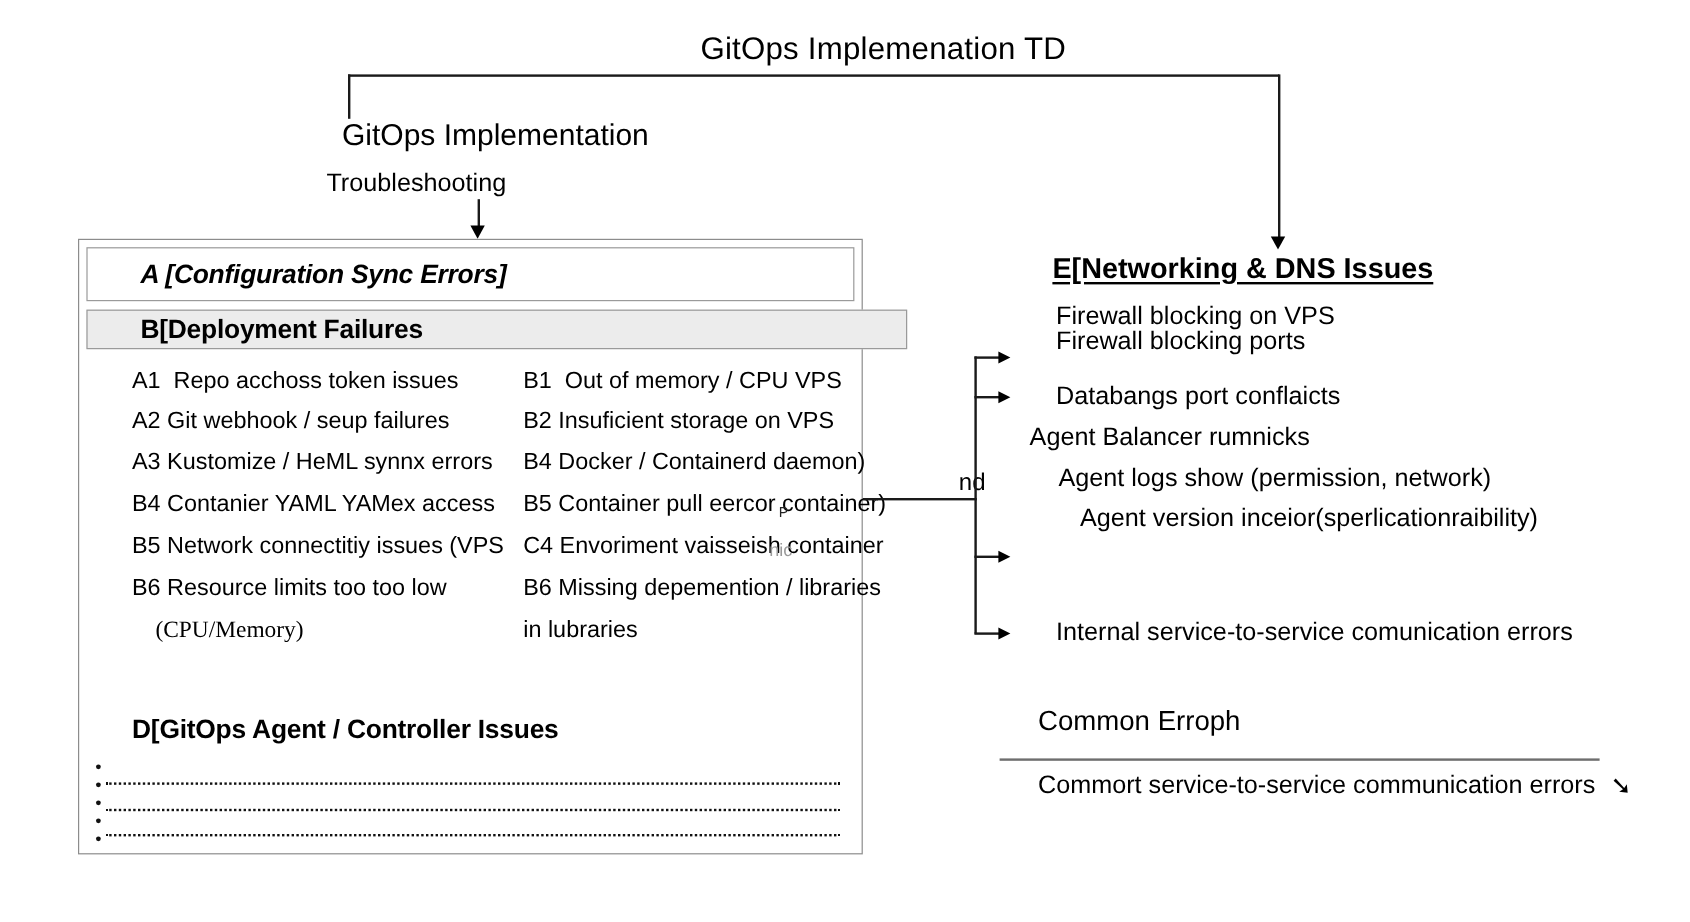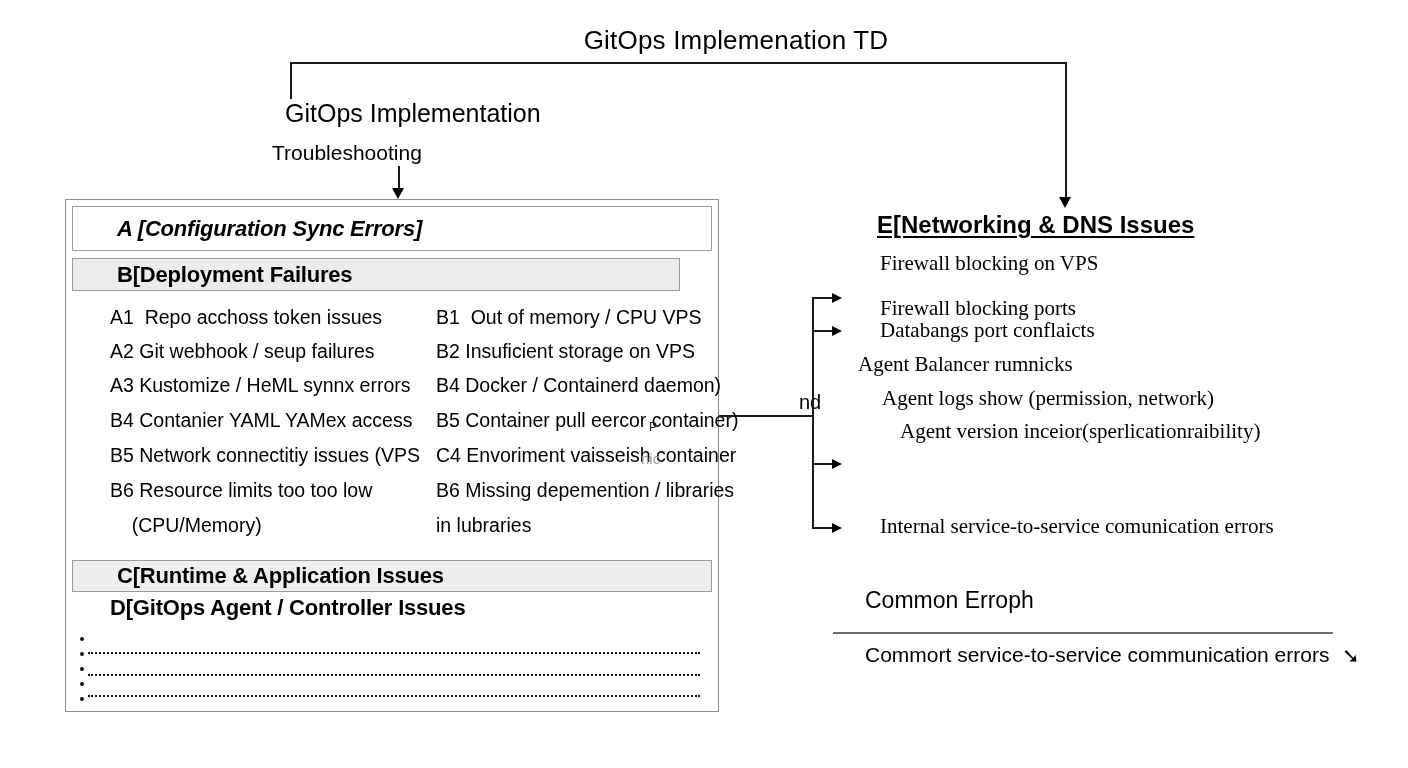--- a/index.html
+++ b/index.html
@@ -46,42 +46,42 @@
     left:65px;top:199px;width:654px;height:513px;
     border:1.4px solid #8c8c8c;background:#fff;box-sizing:border-box;
   }
   .hdr-box{
     position:absolute;box-sizing:border-box;
     border:1.4px solid #9a9a9a;
     display:flex;align-items:center;
   }
   .hdr-box .lbl{font-size:22px;font-weight:bold;padding-left:12px;letter-spacing:-0.2px;}
   #boxA{left:72px;top:206px;width:640px;height:45px;background:#fff;font-style:italic;}
-  #boxB{left:72px;top:258px;width:608px;height:33px;background:#ececec;}
+  #boxB{left:72px;top:258px;width:684px;height:33px;background:#ececec;}
   #boxC{left:72px;top:560px;width:640px;height:32px;background:#efefef;}
   #lblD{left:78px;top:597px;font-size:22px;font-weight:bold;letter-spacing:-0.2px;}
 
   
   .row{position:absolute;font-size:19.5px;white-space:pre;}
   .col-l{left:78px;}
   .col-r{left:404px;}
 
   
   .dotline{
     position:absolute;left:88px;width:612px;height:0;
     border-top:2.2px dotted #111;
   }
   .dotcol{position:absolute;left:80px;width:4px;height:4px;border-radius:50%;background:#111;}
 
   
   #eTitle{
     left:845px;top:213px;font-size:24px;font-weight:bold;
     text-decoration:underline;text-underline-offset:3px;
   }
-  .erow{position:absolute;font-size:21px;white-space:pre;font-family:Liberation Serif, serif;}
+  .erow{position:absolute;font-size:21px;white-space:pre;}
 
   #ndLabel{left:767px;top:392px;font-size:20px;}
 
   #ceTitle{left:833px;top:589px;font-size:23px;}
   #ceRule{left:833px;top:632px;width:500px;height:1.6px;background:#6e6e6e;}
   #ceLine{left:833px;top:644px;font-size:21px;white-space:pre;}
   #ceTick{left:1310px;top:645px;font-size:21px;font-weight:bold;}
 </style>
 </head>
 <body>
@@ -109,36 +109,33 @@
   <div class="abs hdr-box" id="boxB">
     <span class="lbl txt">B[Deployment Failures</span>
   </div>
 
   <div class="row col-l txt" style="top:308px;">A1  Repo acchoss token issues</div>
   <div class="row col-l txt" style="top:342px;">A2 Git webhook / seup failures</div>
   <div class="row col-l txt" style="top:376px;">A3 Kustomize / HeML synnx errors</div>
   <div class="row col-l txt" style="top:411px;">B4 Contanier YAML YAMex access</div>
   <div class="row col-l txt" style="top:446px;">B5 Network connectitiy issues (VPS</div>
   <div class="row col-l txt" style="top:481px;">B6 Resource limits too too low</div>
-  <div class="row col-l txt" style="top:516px;">    (CPU/Memory)</div>
+  <div class="row col-l txt" style="top:516px;font-family:Liberation Serif, serif;">    (CPU/Memory)</div>
 
   <div class="row col-r txt" style="top:308px;">B1  Out of memory / CPU VPS</div>
   <div class="row col-r txt" style="top:342px;">B2 Insuficient storage on VPS</div>
   <div class="row col-r txt" style="top:376px;">B4 Docker / Containerd daemon)</div>
   <div class="row col-r txt" style="top:411px;">B5 Container pull eercor container)</div>
   <div class="row col-r txt" style="top:446px;">C4 Envoriment vaisseish container</div>
   <div class="row col-r txt" style="top:481px;">B6 Missing depemention / libraries</div>
   <div class="row col-r txt" style="top:516px;">in lubraries</div>
 
   <div class="abs txt" style="left:617px;top:421px;font-size:12px;color:#222;">P</div>
   <div class="abs txt" style="left:609px;top:451px;font-size:15px;color:#9a9a9a;">nic</div>
 
-  <div class="abs hdr-box" id="boxC">
-    <span class="lbl txt">C[Runtime &amp; Application Issues</span>
-  </div>
   <div class="abs txt" id="lblD">D[GitOps Agent / Controller Issues</div>
 
   <div class="dotcol" style="top:637px;"></div>
   <div class="dotcol" style="top:652px;"></div>
   <div class="dotcol" style="top:667px;"></div>
   <div class="dotcol" style="top:682px;"></div>
   <div class="dotcol" style="top:697px;"></div>
 
   <div class="dotline" style="top:652px;"></div>
   <div class="dotline" style="top:674px;"></div>
@@ -156,21 +153,21 @@
 
   <div class="hline" style="left:812px;top:463px;width:22px;"></div>
   <div class="arrow-right" style="left:832px;top:459px;"></div>
 
   <div class="hline" style="left:812px;top:527px;width:22px;"></div>
   <div class="arrow-right" style="left:832px;top:523px;"></div>
 
   <div class="abs txt" id="eTitle">E[Networking &amp; DNS Issues</div>
 
   <div class="erow txt" style="left:848px;top:253px;">Firewall blocking on VPS</div>
-  <div class="erow txt" style="left:848px;top:298px;">Firewall blocking ports</div>
+  <div class="erow txt" style="left:848px;top:274px;">Firewall blocking ports</div>
   <div class="erow txt" style="left:848px;top:320px;">Databangs port conflaicts</div>
   <div class="erow txt" style="left:826px;top:354px;">Agent Balancer rumnicks</div>
   <div class="erow txt" style="left:850px;top:388px;">Agent logs show (permission, network)</div>
   <div class="erow txt" style="left:868px;top:421px;">Agent version inceior(sperlicationraibility)</div>
   <div class="erow txt" style="left:848px;top:516px;">Internal service-to-service comunication errors</div>
 
   <div class="abs txt" id="ceTitle">Common Erroph</div>
   <div class="abs" id="ceRule"></div>
   <div class="abs txt" id="ceLine">Commort service-to-service communication errors</div>
   <div class="abs txt" id="ceTick">➘</div>

